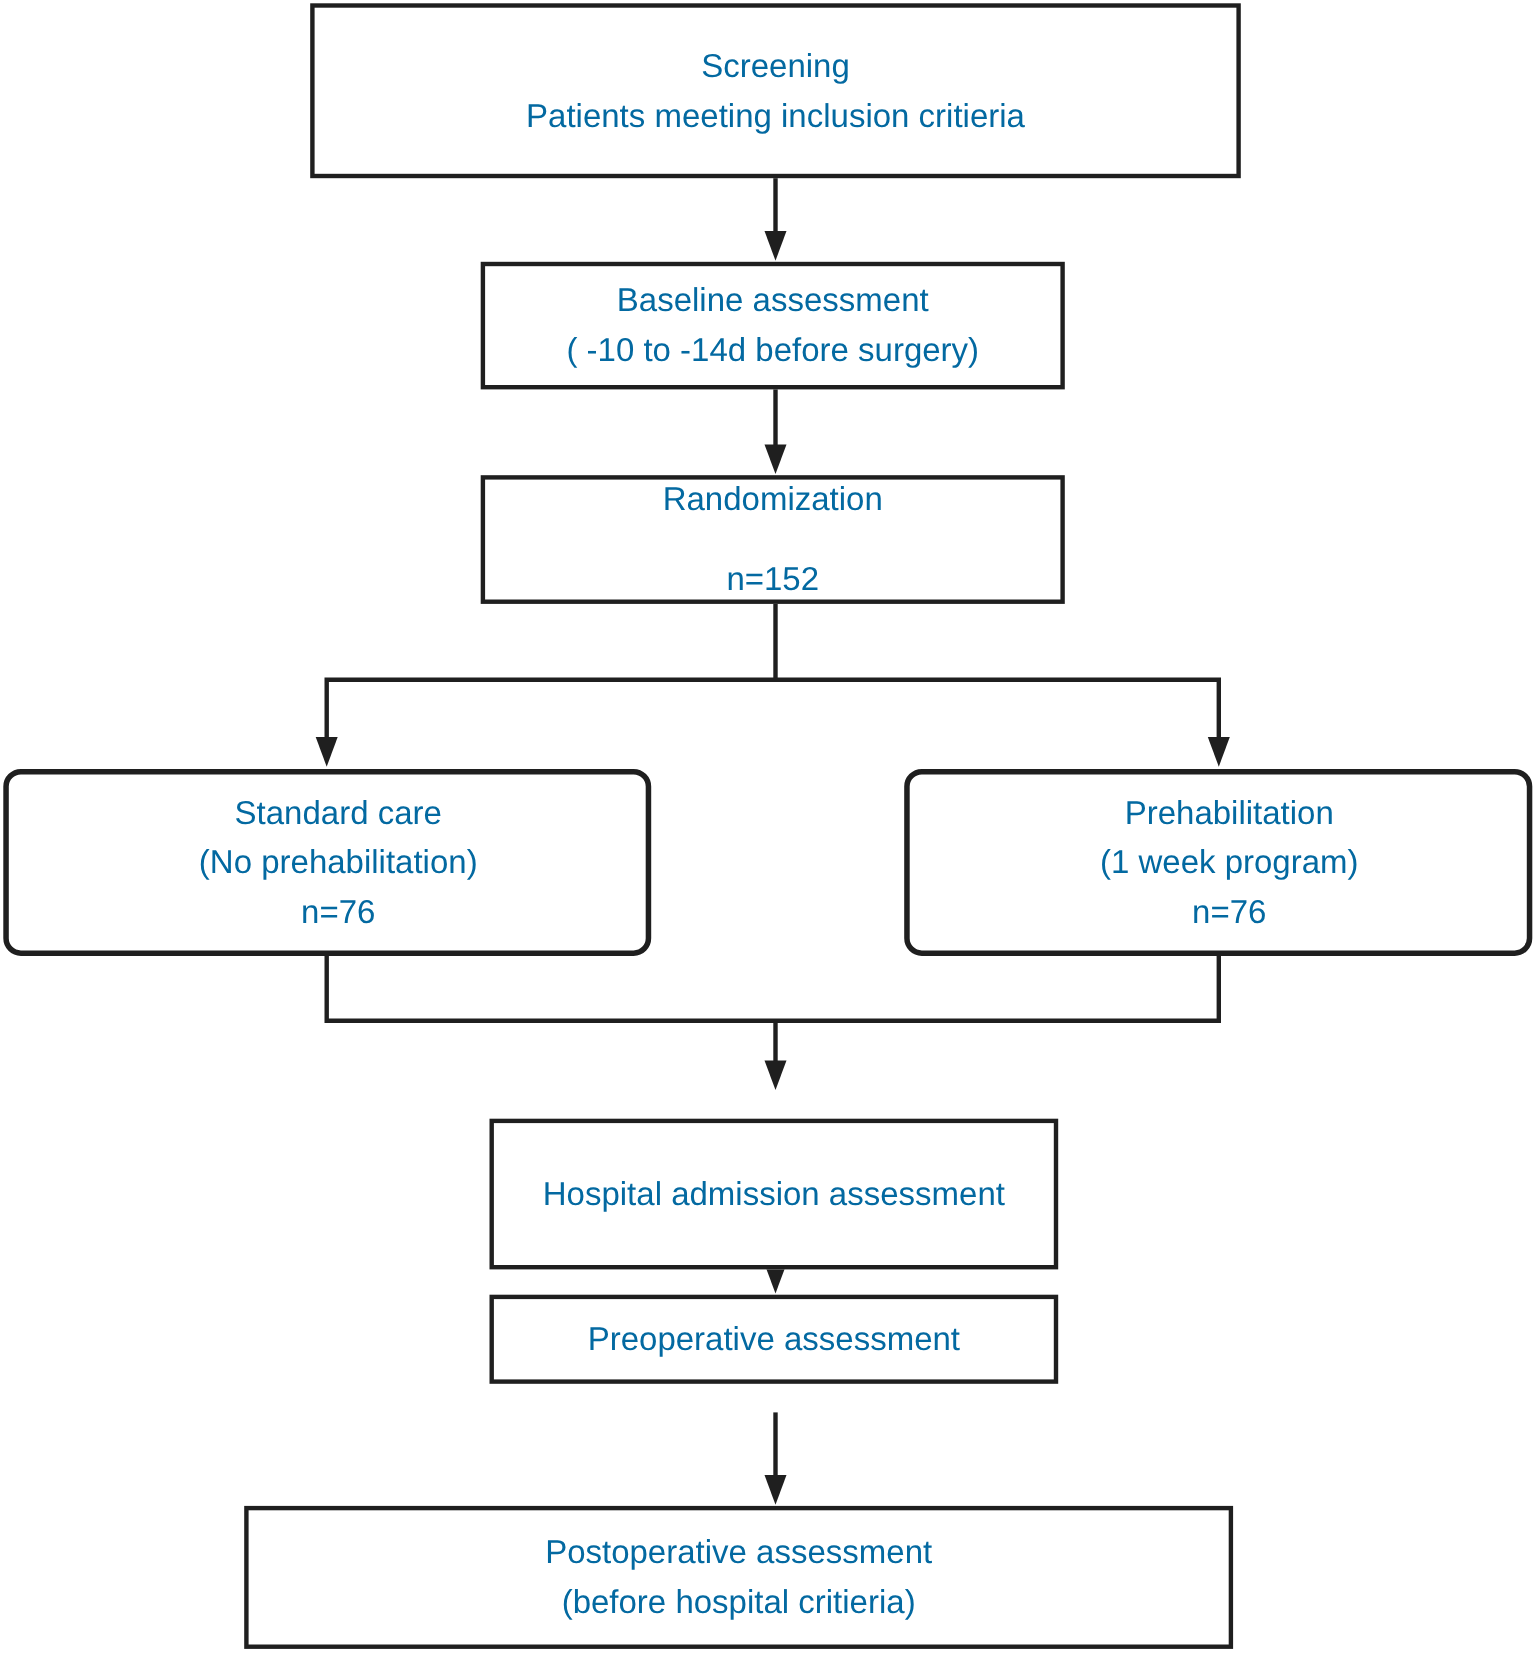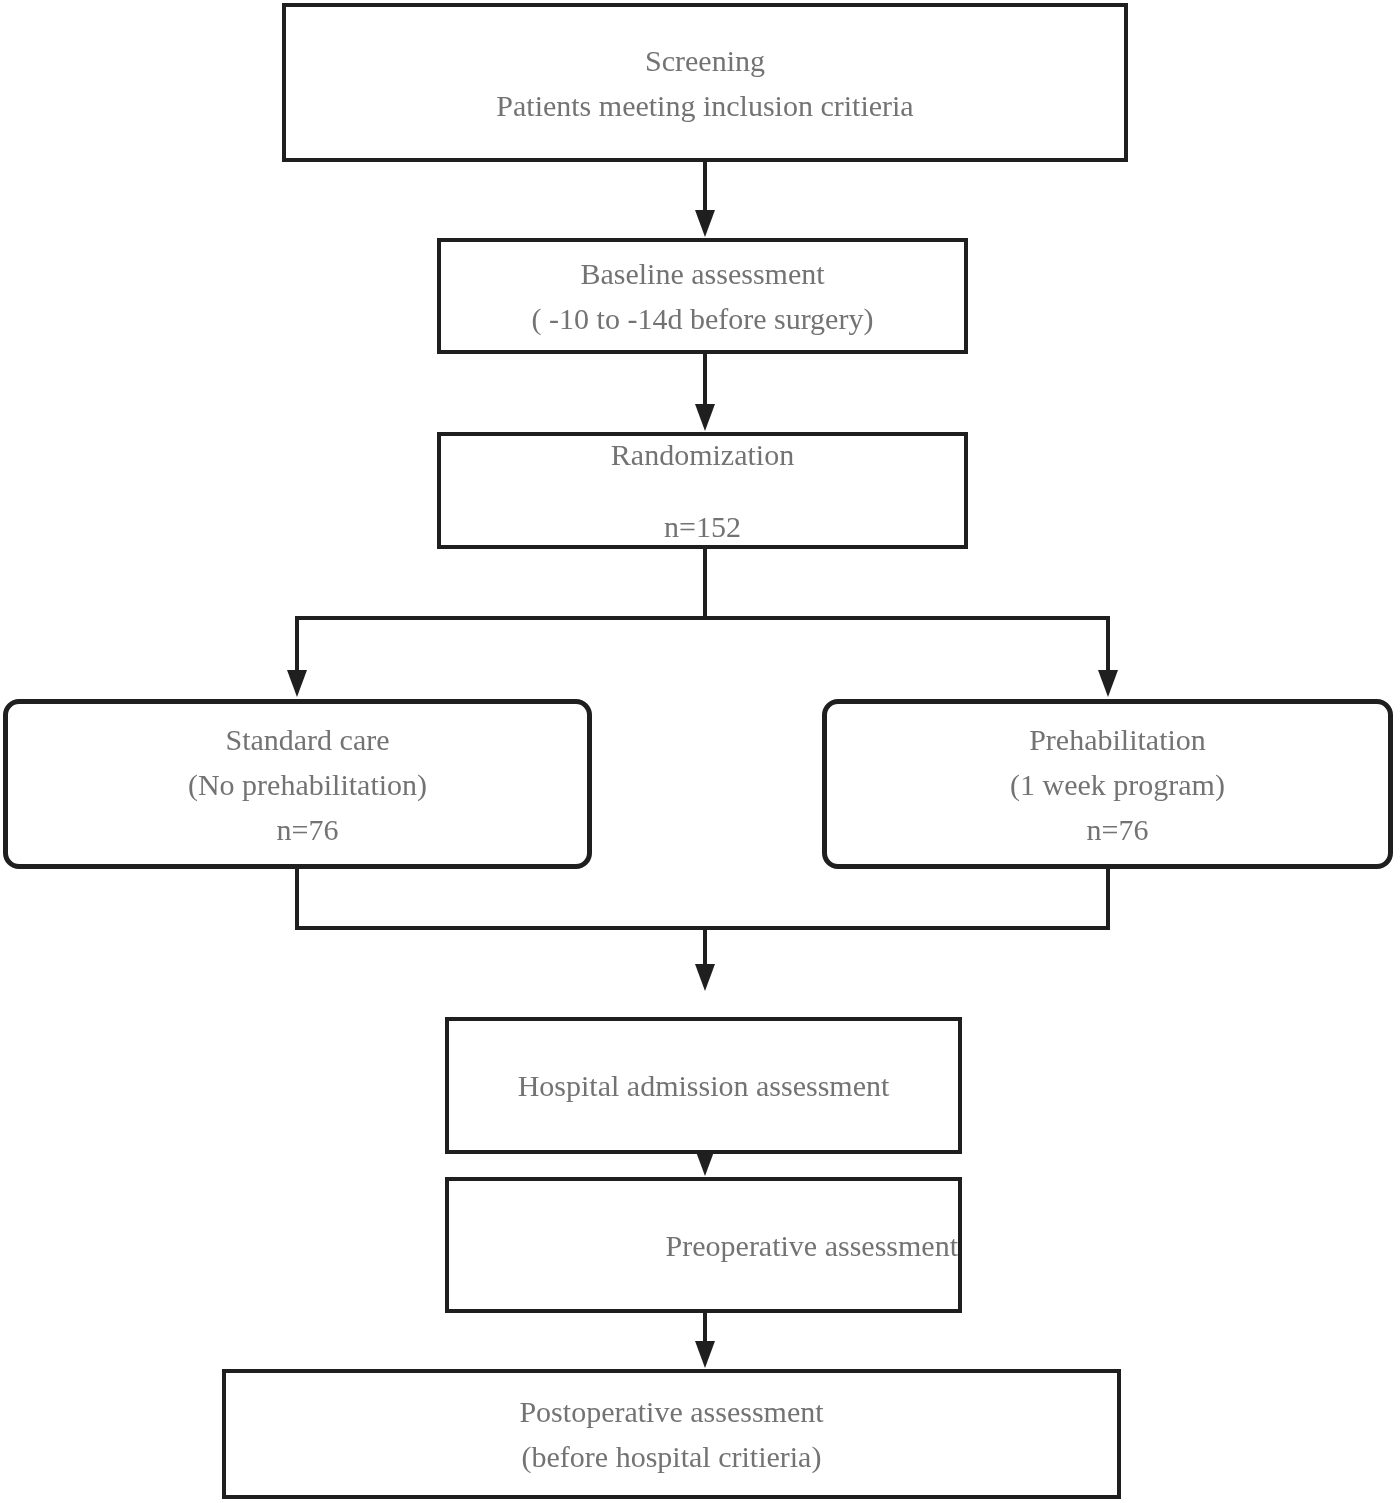--- a/index.html
+++ b/index.html
@@ -5,22 +5,22 @@
   html, body {
     margin: 0;
     padding: 0;
     background: #ffffff;
   }
   #figure {
     position: relative;
     width: 1400px;
     height: 1503px;
     background: #ffffff;
-    font-family: Liberation Serif, serif;
-    color: #737373;
+    font-family: Liberation Sans, sans-serif;
+    color: #0369a1;
     overflow: hidden;
   }
   #connectors {
     position: absolute;
     inset: 0;
     width: 1400px;
     height: 1503px;
   }
   .box {
     position: absolute;
@@ -43,21 +43,21 @@
     border-radius: 16px;
     border-width: 5px;
     padding-left: 20px;
   }
   #box-screening        { left: 282px;  top: 3px;    width: 846px; height: 159px; }
   #box-baseline         { left: 437px;  top: 238px;  width: 531px; height: 116px; }
   #box-randomization    { left: 437px;  top: 432px;  width: 531px; height: 117px; gap: 27px; }
   #box-standard-care    { left: 3px;    top: 699px;  width: 589px; height: 170px; }
   #box-prehabilitation  { left: 822px;  top: 699px;  width: 571px; height: 170px; }
   #box-hospital         { left: 445px;  top: 1017px;  width: 517px; height: 137px; }
-  #box-preoperative     { left: 445px;  top: 1177px; width: 517px; height: 136px; align-items: flex-end; }
+  #box-preoperative     { left: 445px;  top: 1177px; width: 517px; height: 81px; }
   #box-postoperative    { left: 222px;  top: 1369px; width: 899px; height: 130px; justify-content: center; }
 </style>
 </head>
 <body>
 
 <div id="figure">
 
   <svg id="connectors" viewBox="0 0 1400 1503" xmlns="http://www.w3.org/2000/svg">
     <g stroke="#1f1f1f" stroke-width="4" fill="none" stroke-linecap="square">
 

